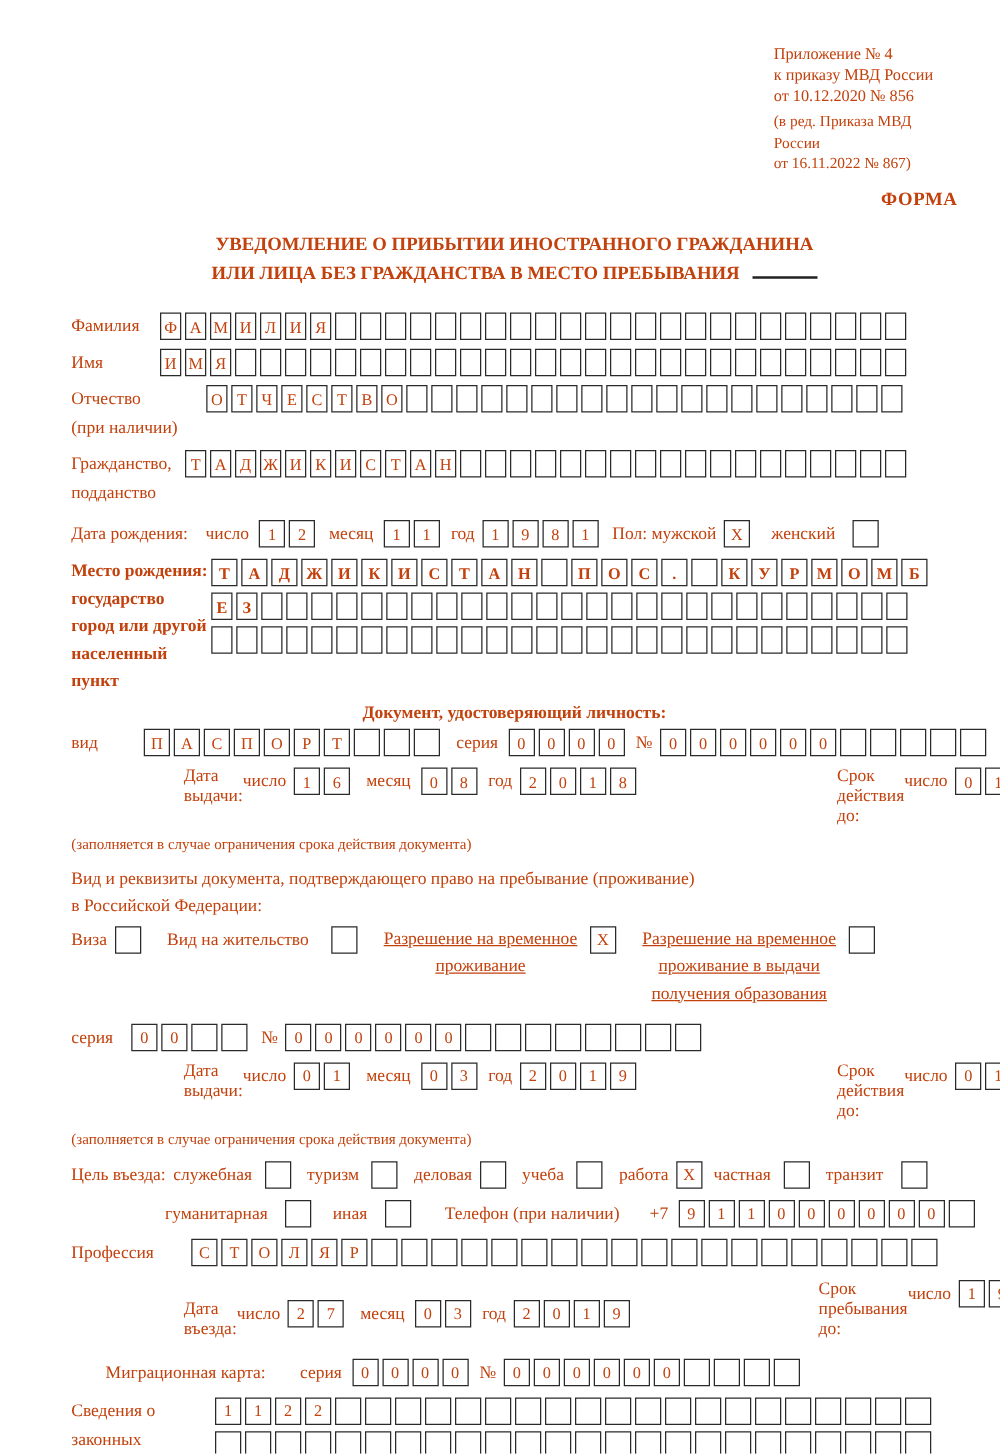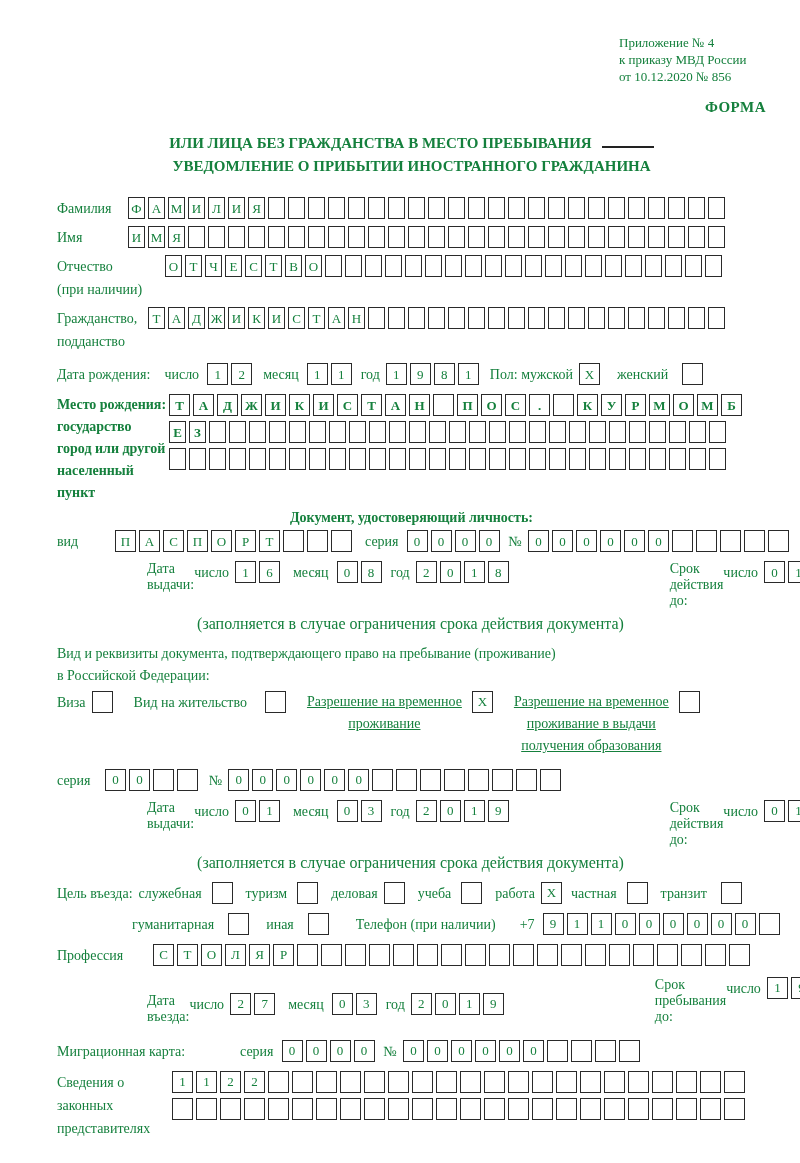--- a/index.html
+++ b/index.html
@@ -3,21 +3,21 @@
 <meta charset="utf-8">
 <style>
   html,body{margin:0;padding:0;background:#ffffff;}
   .page{
     position:relative;
     width:800px;height:1163px;
     box-sizing:border-box;
     padding:34px 34px 0 57px;
     background:#fff;
     font-family:"Liberation Serif", serif;
-    color:#15803d;
+    color:#c2410c;
     font-size:14px;
     overflow:hidden;
   }
   
   .doc-header{margin-left:562px;font-size:13px;line-height:1.32;}
   .doc-header .amend{font-size:12.3px;margin-top:4px;line-height:1.32;}
   .forma{margin-top:14px;text-align:right;font-weight:bold;font-size:15px;letter-spacing:.5px;}
   .title{margin-top:16px;text-align:center;font-weight:bold;font-size:15px;line-height:1.5;}
   .blank-underline{display:inline-block;width:52px;border-bottom:2px solid #222;height:13px;margin-left:10px;}
   .sec1{margin-top:25px;font-weight:bold;font-size:14.6px;}
@@ -40,39 +40,43 @@
   .gap14{margin-left:14px;} .gap18{margin-left:18px;} .gap24{margin-left:24px;}
   
   .w-surname{width:71px;} .w-patr{width:108px;} .w-citiz{width:91px;}
   .mlabel{width:112px;line-height:22px;}
   .stack .cellrow{margin-bottom:5px;}
   .doc-heading{margin-top:6px;text-align:center;font-weight:bold;font-size:14px;}
   .dates{display:flex;margin-top:8px;}
   .date-group{display:flex;flex-direction:row;}
   .dg-head{font-size:14px;margin-bottom:3px;}
   .dg-line{display:flex;align-items:flex-start;}
-  .note{font-size:16px;text-align:center;margin-top:3px;padding-right:2px;}
+  .note{font-size:12px;text-align:left;margin-top:3px;padding-right:2px;}
   .center-txt{text-align:center;line-height:22px;text-decoration:underline;}
 </style>
 </head>
 <body>
 
 <div class="page">
 
   <div class="doc-header">
     <div>Приложение № 4</div>
     <div>к приказу МВД России</div>
     <div>от 10.12.2020 № 856</div>
+    <div class="amend">
+      <div>(в ред. Приказа МВД России</div>
+      <div>от 16.11.2022 № 867)</div>
+    </div>
   </div>
 
   <div class="forma">ФОРМА</div>
 
   <div class="title">
+    <div>УВЕДОМЛЕНИЕ О ПРИБЫТИИ ИНОСТРАННОГО ГРАЖДАНИНА</div>
     <div><span>ИЛИ ЛИЦА БЕЗ ГРАЖДАНСТВА В МЕСТО ПРЕБЫВАНИЯ</span><span class="blank-underline"></span></div>
-    <div>УВЕДОМЛЕНИЕ О ПРИБЫТИИ ИНОСТРАННОГО ГРАЖДАНИНА</div>
   </div>
 
 
   <div class="form-row" style="margin-top:20px;">
     <div class="row-label w-surname">Фамилия</div>
     <span class="cells">
         <span class="cell">Ф</span>
         <span class="cell">А</span>
         <span class="cell">М</span>
         <span class="cell">И</span>
@@ -664,21 +668,21 @@
             <span class="cell">2</span>
             <span class="cell">0</span>
             <span class="cell">2</span>
             <span class="cell">5</span>
           </span>
       </div>
     </div>
   </div>
 
   <div class="inline-row" style="margin-top:12px;">
-    <span class="lbl" style="width:183px;">Миграционная карта:</span>
+    <span class="lbl" style="width:183px;text-align:center;">Миграционная карта:</span>
     <span class="lbl">серия</span>
     <span class="cells pitch-lg gap8">
         <span class="cell">0</span>
         <span class="cell">0</span>
         <span class="cell">0</span>
         <span class="cell">0</span>
       </span>
     <span class="lbl gap6">№</span>
     <span class="cells pitch-lg gap6">
         <span class="cell">0</span>

